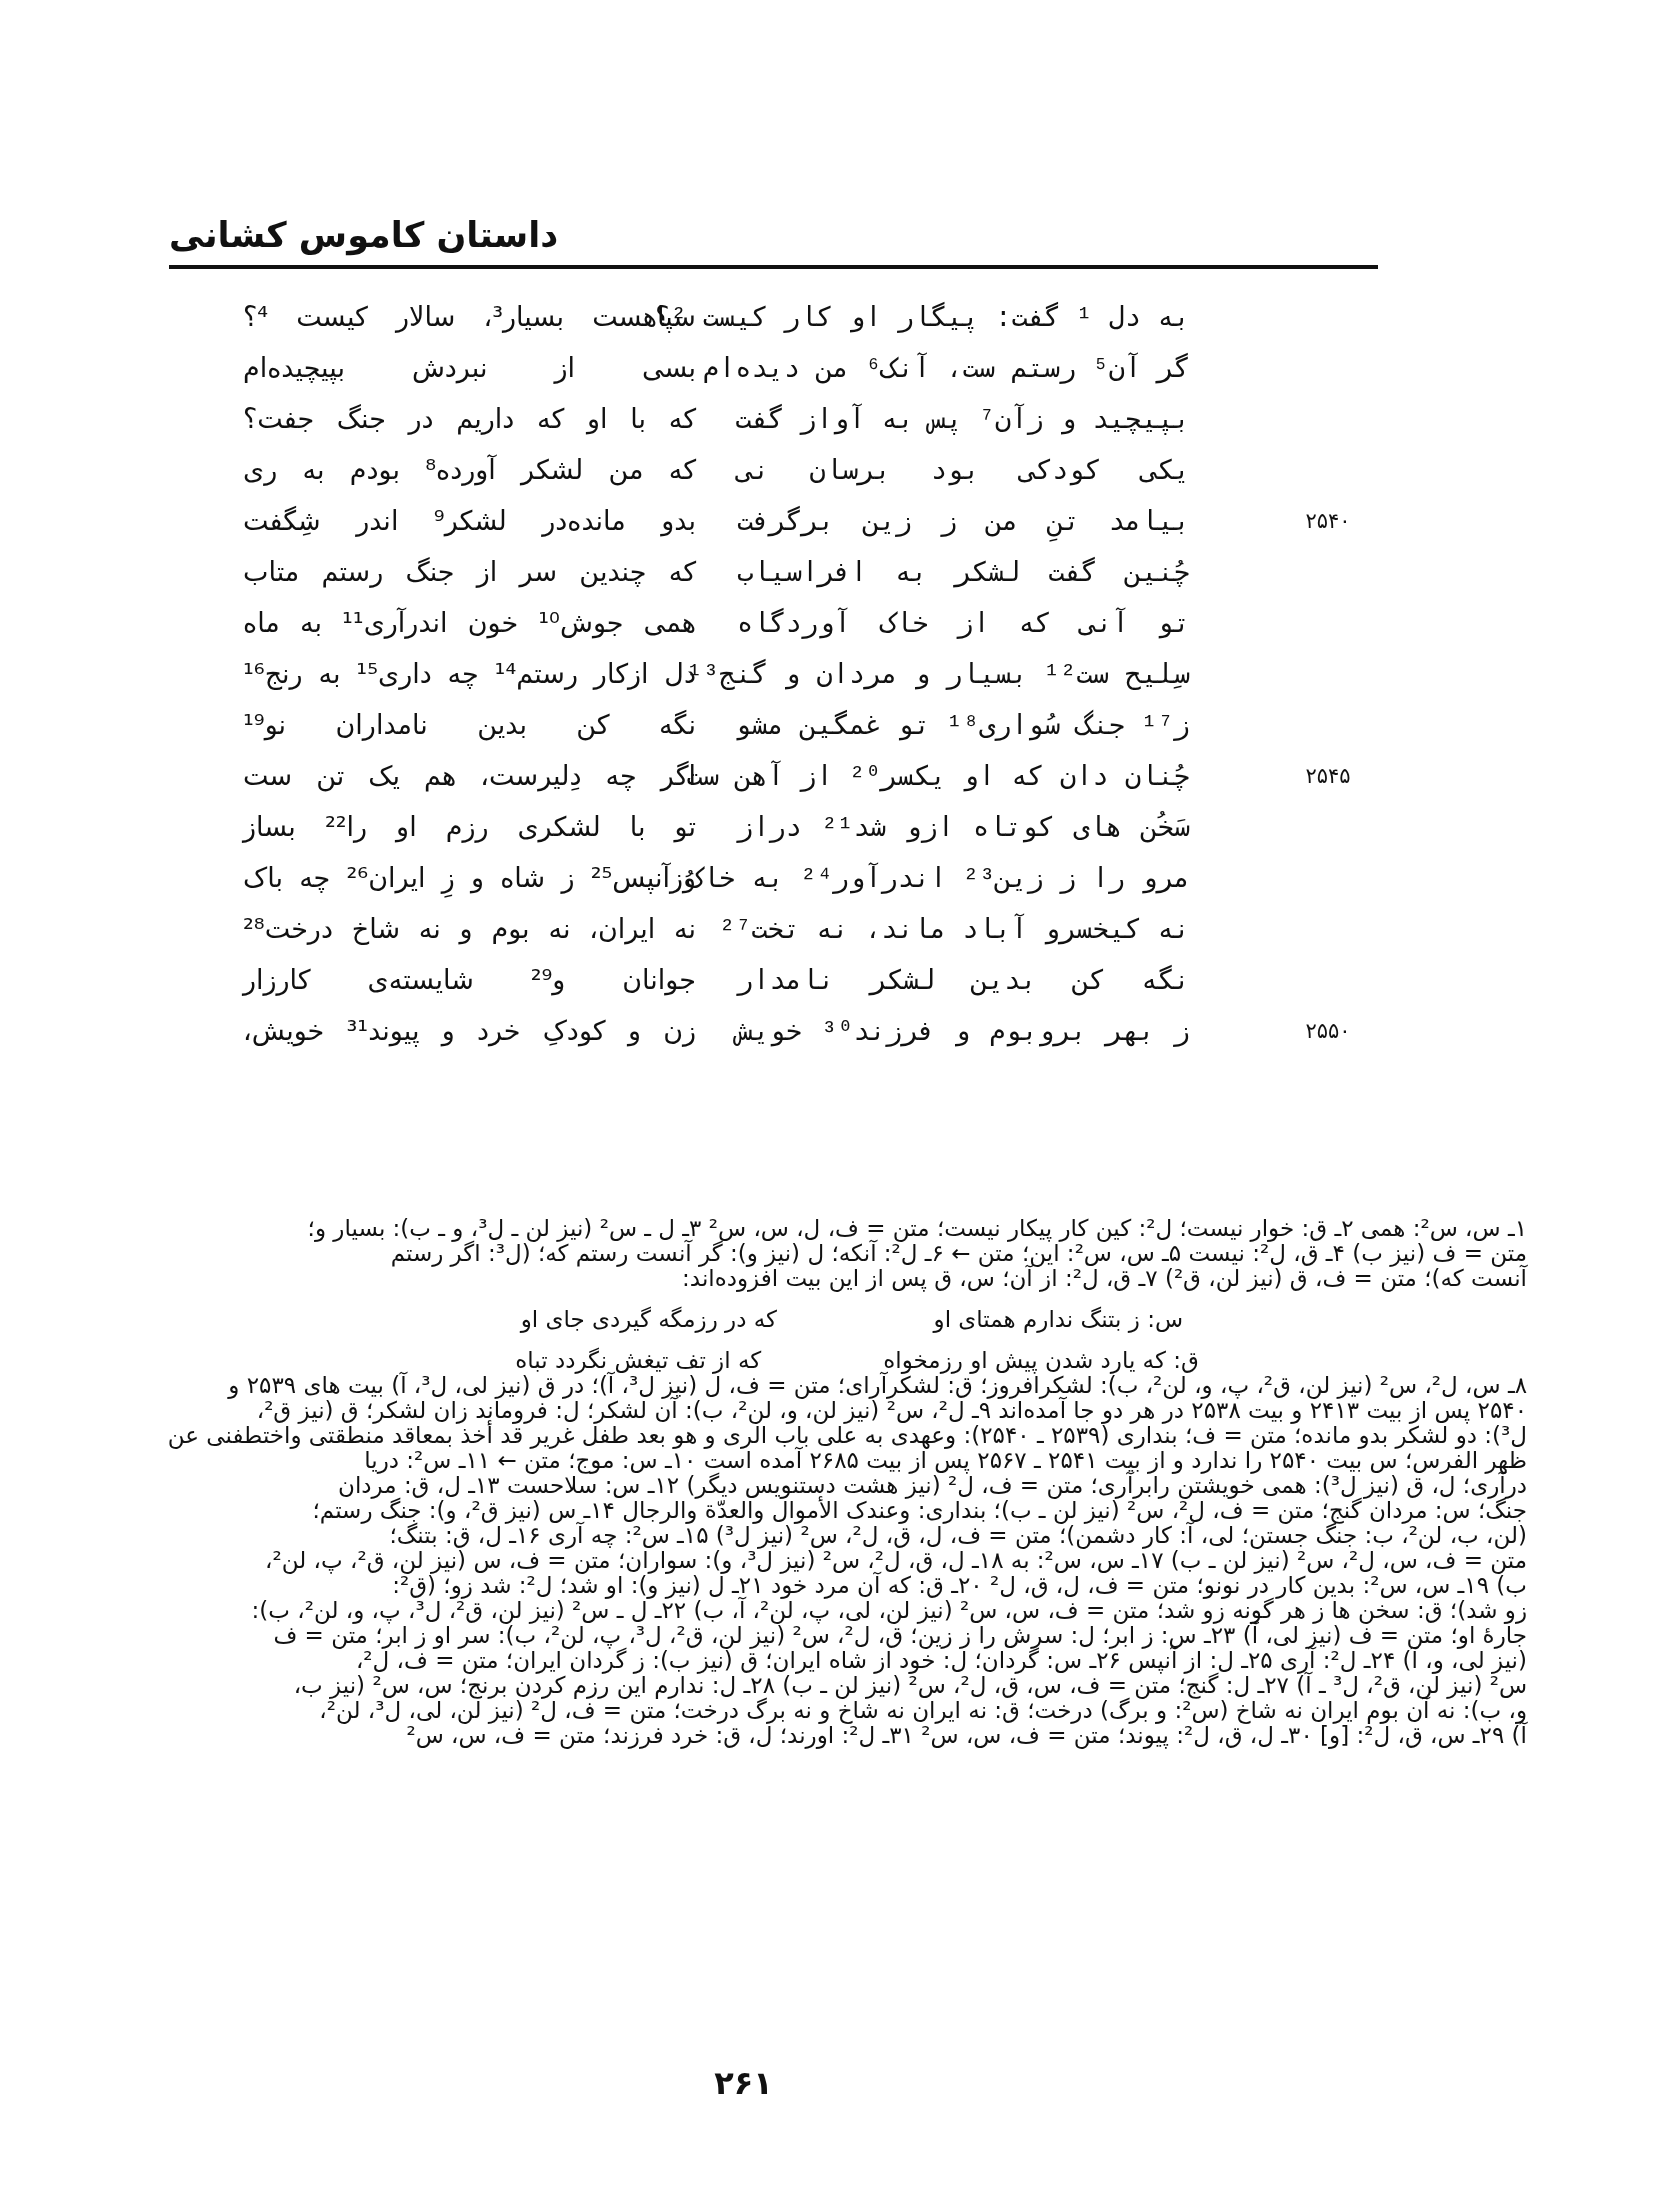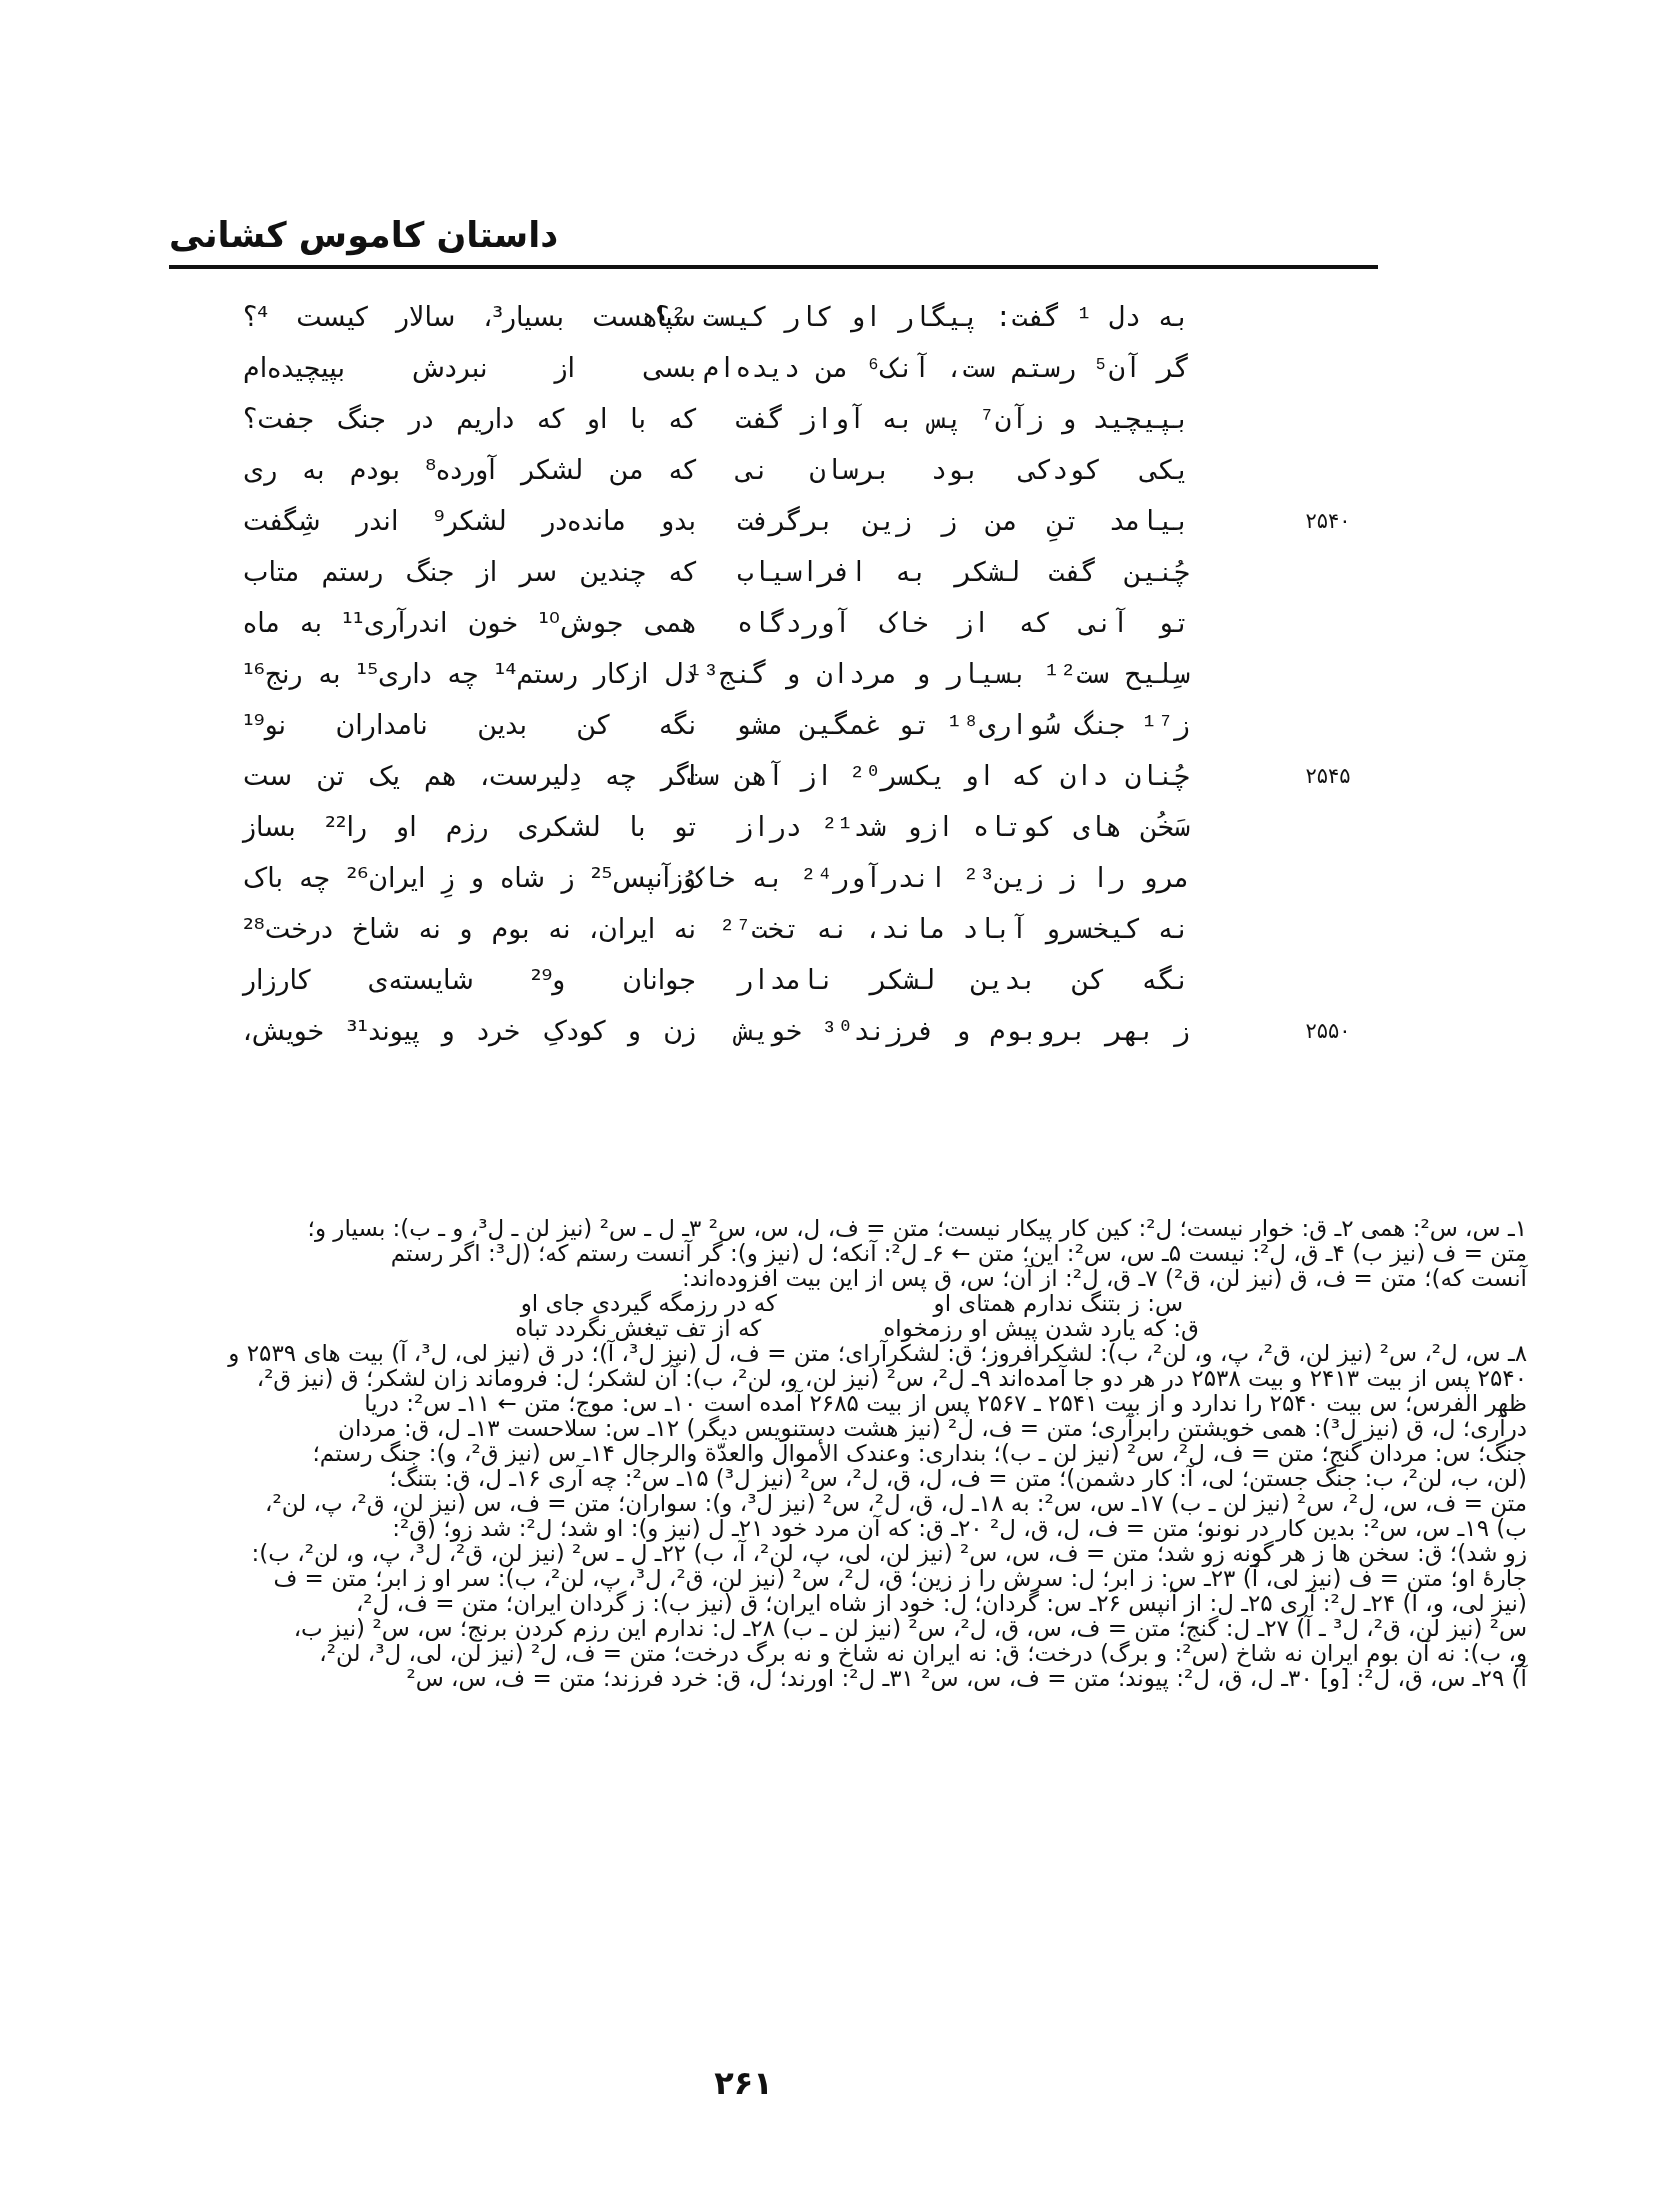--- a/index.html
+++ b/index.html
@@ -9,21 +9,21 @@
   .head-rule { position:absolute; top:265px; left:169px; width:1209px; height:4px; background:#111; }
   .poem { position:absolute; top:301px; left:257px; width:1115px; direction:rtl; font-family:"DejaVu Sans", sans-serif; font-size:27px; }
   .row { height:51px; position:relative; }
   .hemi { position:absolute; top:0; width:486px; text-align:justify; text-align-last:justify; white-space:nowrap; }
   .hemi-r { right:182px; width:453px;font-family:Liberation Mono, monospace; }
   .hemi-l { right:676px; width:453px; }
   .verse-num { position:absolute; right:0; top:4px; width:88px; text-align:center; font-size:21px; }
   .notes { position:absolute; top:1216px; left:149px; width:1378px; direction:rtl; font-family:"DejaVu Sans", sans-serif; font-size:23px; line-height:25px; text-align:justify; }
   .note-line { display:block; }
   .variant { display:flex; flex-direction:row; justify-content:center; gap:122px; direction:rtl; }
-  .variant span { display:inline-block; min-width:284px; }
+  .variant span { display:inline-block; min-width:284px;margin-top:16px; }
   .page-number { position:absolute; top:2064px; left:703px; width:81px; text-align:center; font-size:32px; font-weight:bold; font-family:"DejaVu Sans", sans-serif; }
 </style>
 </head>
 <body>
 
 <div class="page">
 
   <div class="running-head">داستان کاموس کشانی</div>
   <div class="head-rule"></div>
 
@@ -112,20 +112,21 @@
     <div class="variant">
       <span>س: ز بتنگ ندارم همتای او</span>
       <span>که در رزمگه گیردی جای او</span>
     </div>
     <div class="variant">
       <span>ق: که یارد شدن پیش او رزمخواه</span>
       <span>که از تف تیغش نگردد تباه</span>
     </div>
     <span class="note-line">۸ـ س، ل²، س² (نیز لن، ق²، پ، و، لن²، ب): لشکرافروز؛ ق: لشکرآرای؛ متن = ف، ل (نیز ل³، آ)؛ در ق (نیز لی، ل³، آ) بیت های ۲۵۳۹ و</span>
     <span class="note-line">۲۵۴۰ پس از بیت ۲۴۱۳ و بیت ۲۵۳۸ در هر دو جا آمده‌اند      ۹ـ ل²، س² (نیز لن، و، لن²، ب): آن لشکر؛ ل: فروماند زان لشکر؛ ق (نیز ق²،</span>
+    <span class="note-line">ل³): دو لشکر بدو مانده؛ متن = ف؛ بنداری (۲۵۳۹ ـ ۲۵۴۰): وعهدی به علی باب الری و هو بعد طفل غریر قد أخذ بمعاقد منطقتی واختطفنی عن</span>
     <span class="note-line">ظهر الفرس؛ س بیت ۲۵۴۰ را ندارد و از بیت ۲۵۴۱ ـ ۲۵۶۷ پس از بیت ۲۶۸۵ آمده است      ۱۰ـ س: موج؛ متن ←      ۱۱ـ س²: دریا</span>
     <span class="note-line">درآری؛ ل، ق (نیز ل³): همی خویشتن رابرآری؛ متن = ف، ل² (نیز هشت دستنویس دیگر)      ۱۲ـ س: سلاحست      ۱۳ـ ل، ق: مردان</span>
     <span class="note-line">جنگ؛ س: مردان گنج؛ متن = ف، ل²، س² (نیز لن ـ ب)؛ بنداری: وعندک الأموال والعدّة والرجال      ۱۴ـ س (نیز ق²، و): جنگ رستم؛</span>
     <span class="note-line">(لن، ب، لن²، ب: جنگ جستن؛ لی، آ: کار دشمن)؛ متن = ف، ل، ق، ل²، س² (نیز ل³)      ۱۵ـ س²: چه آری      ۱۶ـ ل، ق: بتنگ؛</span>
     <span class="note-line">متن = ف، س، ل²، س² (نیز لن ـ ب)      ۱۷ـ س، س²: به      ۱۸ـ ل، ق، ل²، س² (نیز ل³، و): سواران؛ متن = ف، س (نیز لن، ق²، پ، لن²،</span>
     <span class="note-line">ب)      ۱۹ـ س، س²: بدین کار در نونو؛ متن = ف، ل، ق، ل²      ۲۰ـ ق: که آن مرد خود      ۲۱ـ ل (نیز و): او شد؛ ل²: شد زو؛ (ق²:</span>
     <span class="note-line">زو شد)؛ ق: سخن ها ز هر گونه زو شد؛ متن = ف، س، س² (نیز لن، لی، پ، لن²، آ، ب)      ۲۲ـ ل ـ س² (نیز لن، ق²، ل³، پ، و، لن²، ب):</span>
     <span class="note-line">جارهٔ او؛ متن = ف (نیز لی، آ)      ۲۳ـ س: ز ابر؛ ل: سرش را ز زین؛ ق، ل²، س² (نیز لن، ق²، ل³، پ، لن²، ب): سر او ز ابر؛ متن = ف</span>
     <span class="note-line">(نیز لی، و، آ)      ۲۴ـ ل²: آری      ۲۵ـ ل: از آنپس      ۲۶ـ س: گردان؛ ل: خود از شاه ایران؛ ق (نیز ب): ز گردان ایران؛ متن = ف، ل²،</span>
     <span class="note-line">س² (نیز لن، ق²، ل³ ـ آ)      ۲۷ـ ل: گنج؛ متن = ف، س، ق، ل²، س² (نیز لن ـ ب)      ۲۸ـ ل: ندارم این رزم کردن برنج؛ س، س² (نیز ب،</span>

